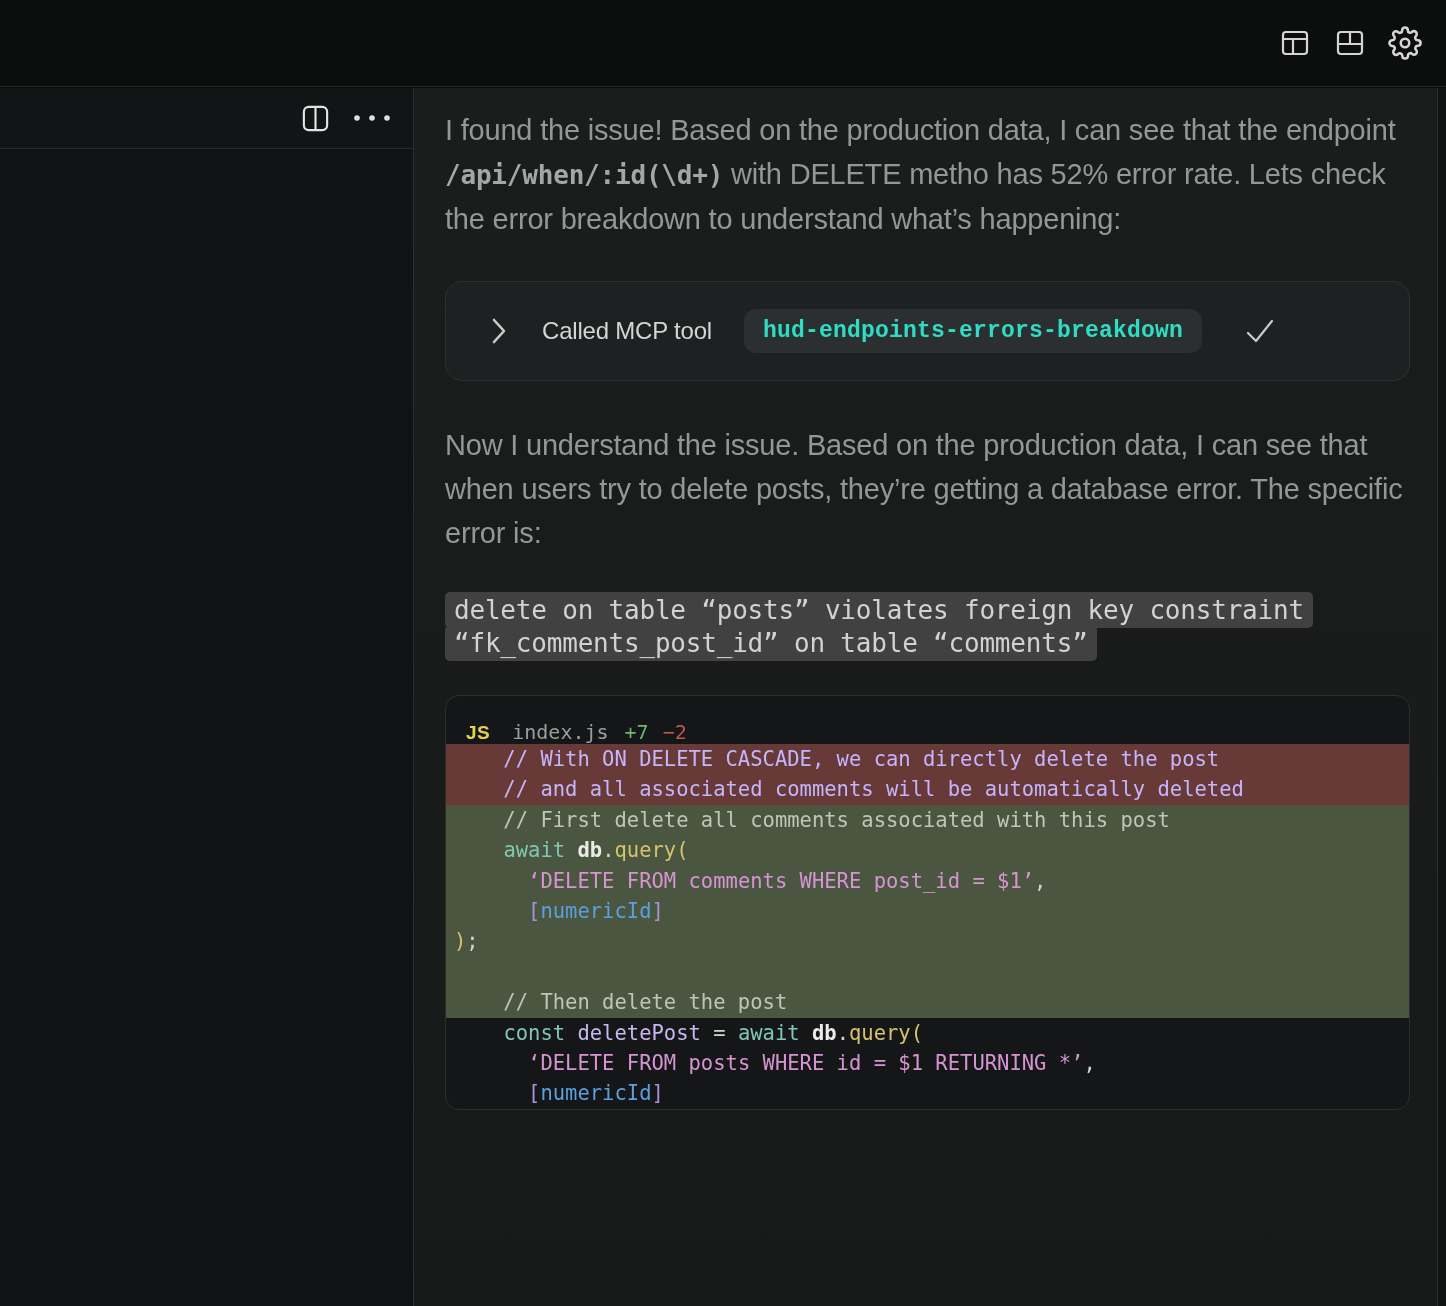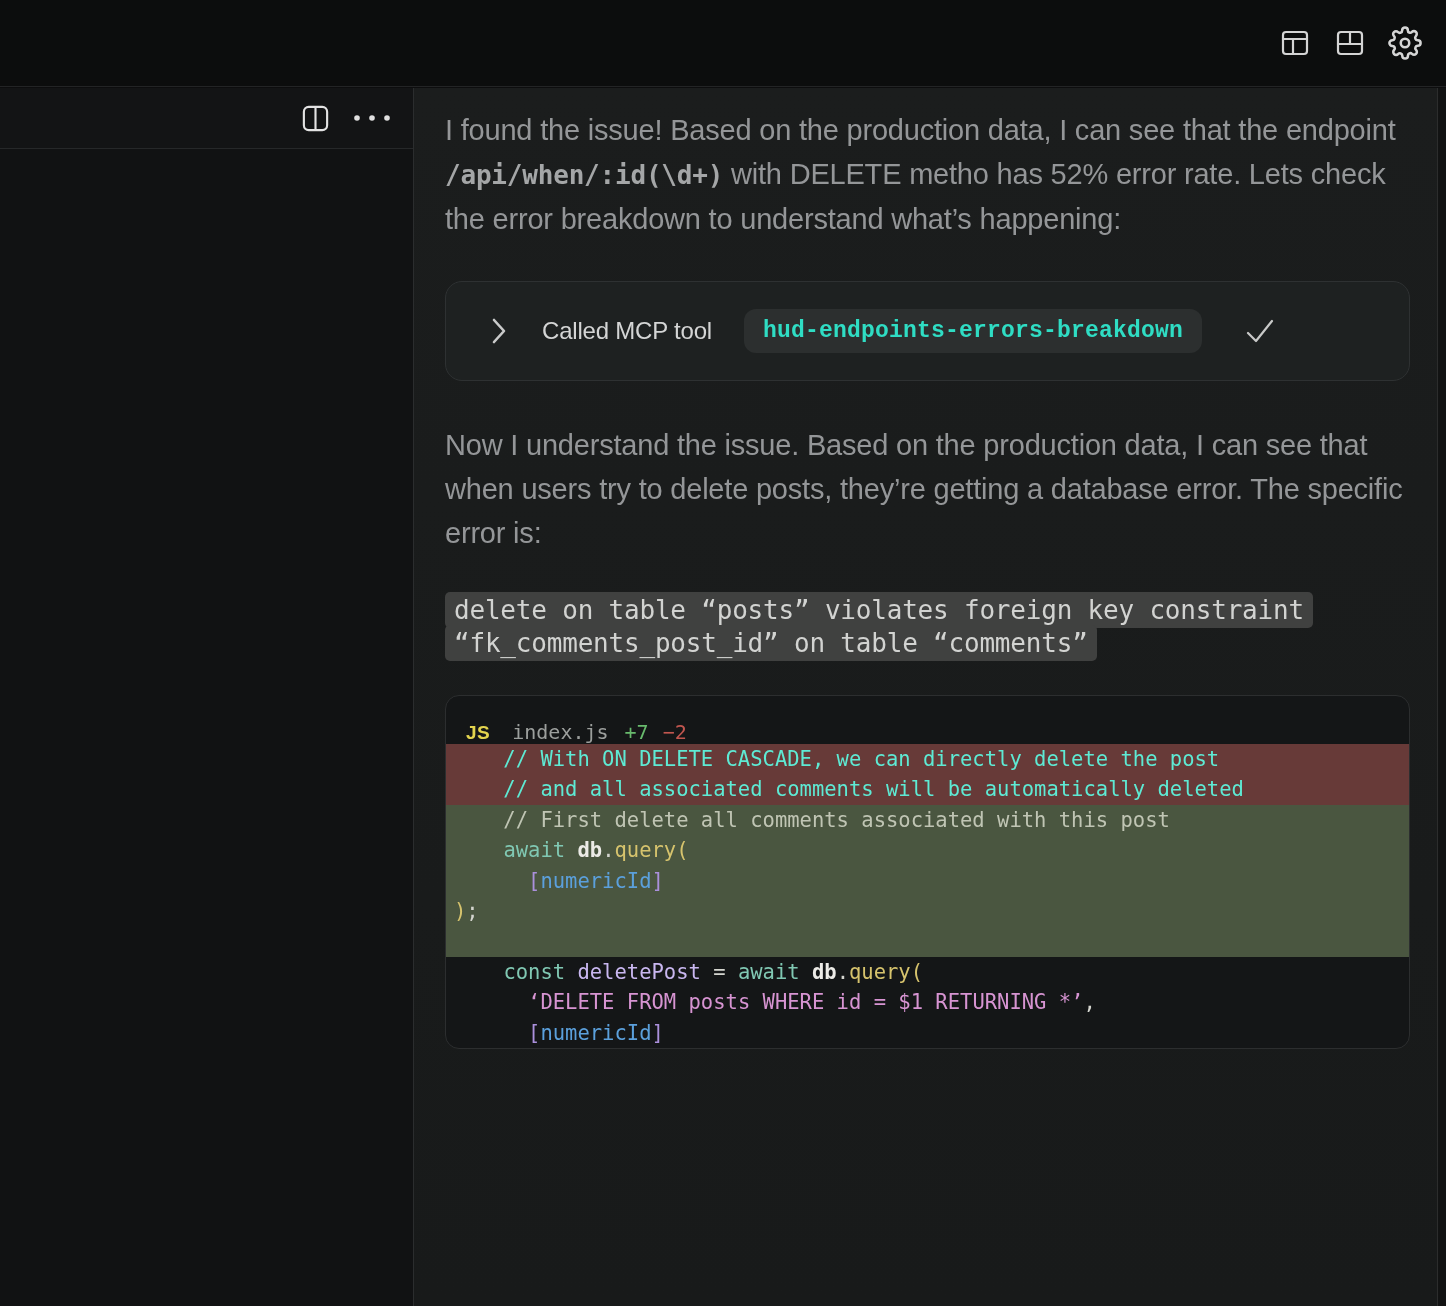--- a/index.html
+++ b/index.html
@@ -64,21 +64,21 @@
              margin-right:14px;}
   .deletions{font-family:"DejaVu Sans Mono",monospace;font-size:20px;color:#c1564f;}
 
   .code-body{font-family:"DejaVu Sans Mono",monospace;font-size:20.5px;}
   .code-row{height:30.4px;line-height:30.4px;white-space:pre;padding-left:8px;}
   .code-row.removed{background:#673a38;}
   .code-row.added{background:#4a5640;}
   .code-row.context{background:transparent;}
 
   .tok-comment{color:#c0c5b4;}
-  .removed .tok-comment{color:#5eead4;}
+  .removed .tok-comment{color:#c4b5fd;}
   .tok-keyword{color:#80c8b3;}
   .tok-object{color:#ecebe7;font-weight:bold;}
   .tok-function{color:#d6c36d;}
   .tok-bracket{color:#d6c36d;}
   .tok-sqbracket{color:#ab90dc;}
   .tok-string{color:#d794d2;}
   .tok-variable{color:#5ba0dc;}
   .tok-declaration{color:#c9b7f0;}
   .tok-plain{color:#d4d5cf;}
 
@@ -161,23 +161,25 @@
           <span class="js-badge">JS</span>
           <span class="filename">index.js</span>
           <span class="additions">+7</span>
           <span class="deletions">−2</span>
         </div>
         <div class="code-body" id="code-lines">
             <div class="code-row removed"><span class="tok-comment">    // With ON DELETE CASCADE, we can directly delete the post</span></div>
             <div class="code-row removed"><span class="tok-comment">    // and all associated comments will be automatically deleted</span></div>
             <div class="code-row added"><span class="tok-comment">    // First delete all comments associated with this post</span></div>
             <div class="code-row added"><span class="tok-plain">    </span><span class="tok-keyword">await</span><span class="tok-plain"> </span><span class="tok-object">db</span><span class="tok-plain">.</span><span class="tok-function">query</span><span class="tok-bracket">(</span></div>
+            <div class="code-row added"><span class="tok-plain">      </span><span class="tok-string">‘DELETE FROM comments WHERE post_id = $1’</span><span class="tok-plain">,</span></div>
             <div class="code-row added"><span class="tok-sqbracket">      [</span><span class="tok-variable">numericId</span><span class="tok-sqbracket">]</span></div>
             <div class="code-row added"><span class="tok-bracket">)</span><span class="tok-plain">;</span></div>
             <div class="code-row added"><span class="tok-plain"></span></div>
+            <div class="code-row added"><span class="tok-comment">    // Then delete the post</span></div>
             <div class="code-row context"><span class="tok-plain">    </span><span class="tok-keyword">const</span><span class="tok-plain"> </span><span class="tok-declaration">deletePost</span><span class="tok-plain"> = </span><span class="tok-keyword">await</span><span class="tok-plain"> </span><span class="tok-object">db</span><span class="tok-plain">.</span><span class="tok-function">query</span><span class="tok-bracket">(</span></div>
             <div class="code-row context"><span class="tok-plain">      </span><span class="tok-string">‘DELETE FROM posts WHERE id = $1 RETURNING *’</span><span class="tok-plain">,</span></div>
             <div class="code-row context"><span class="tok-sqbracket">      [</span><span class="tok-variable">numericId</span><span class="tok-sqbracket">]</span></div>
           </div>
       </div>
 
     </section>
     <div class="right-strip"></div>
   </div>
 </div>

